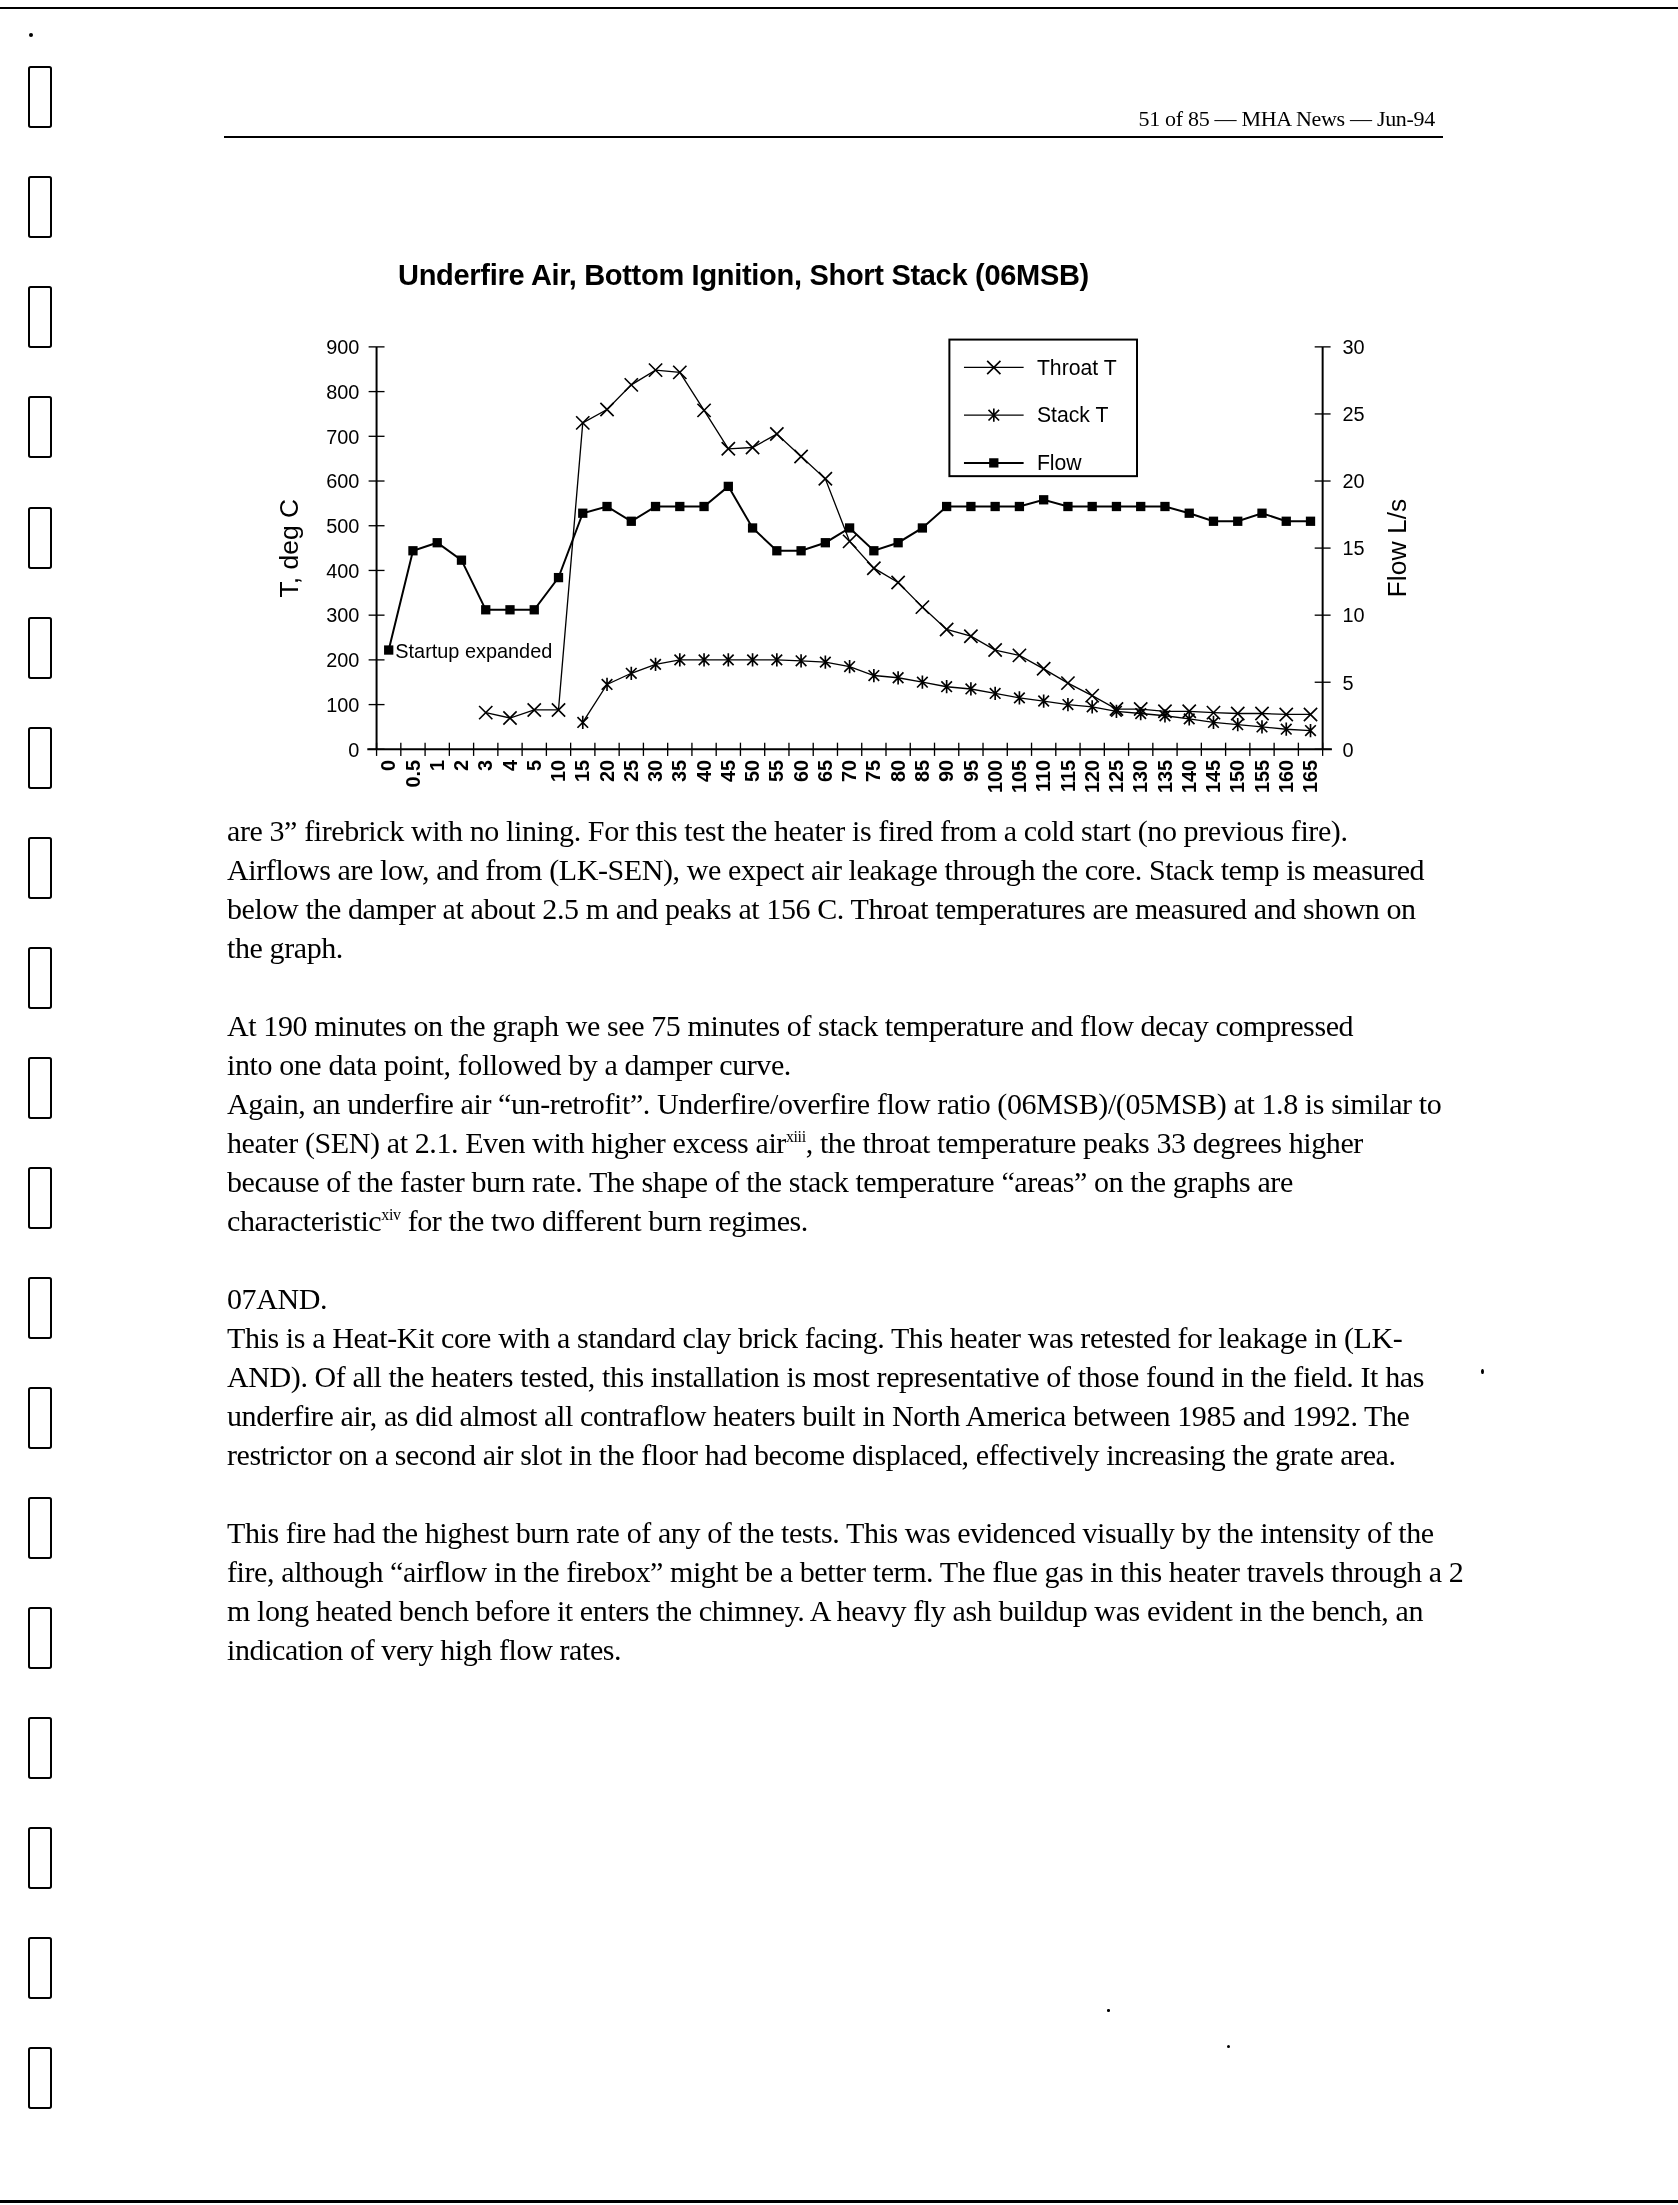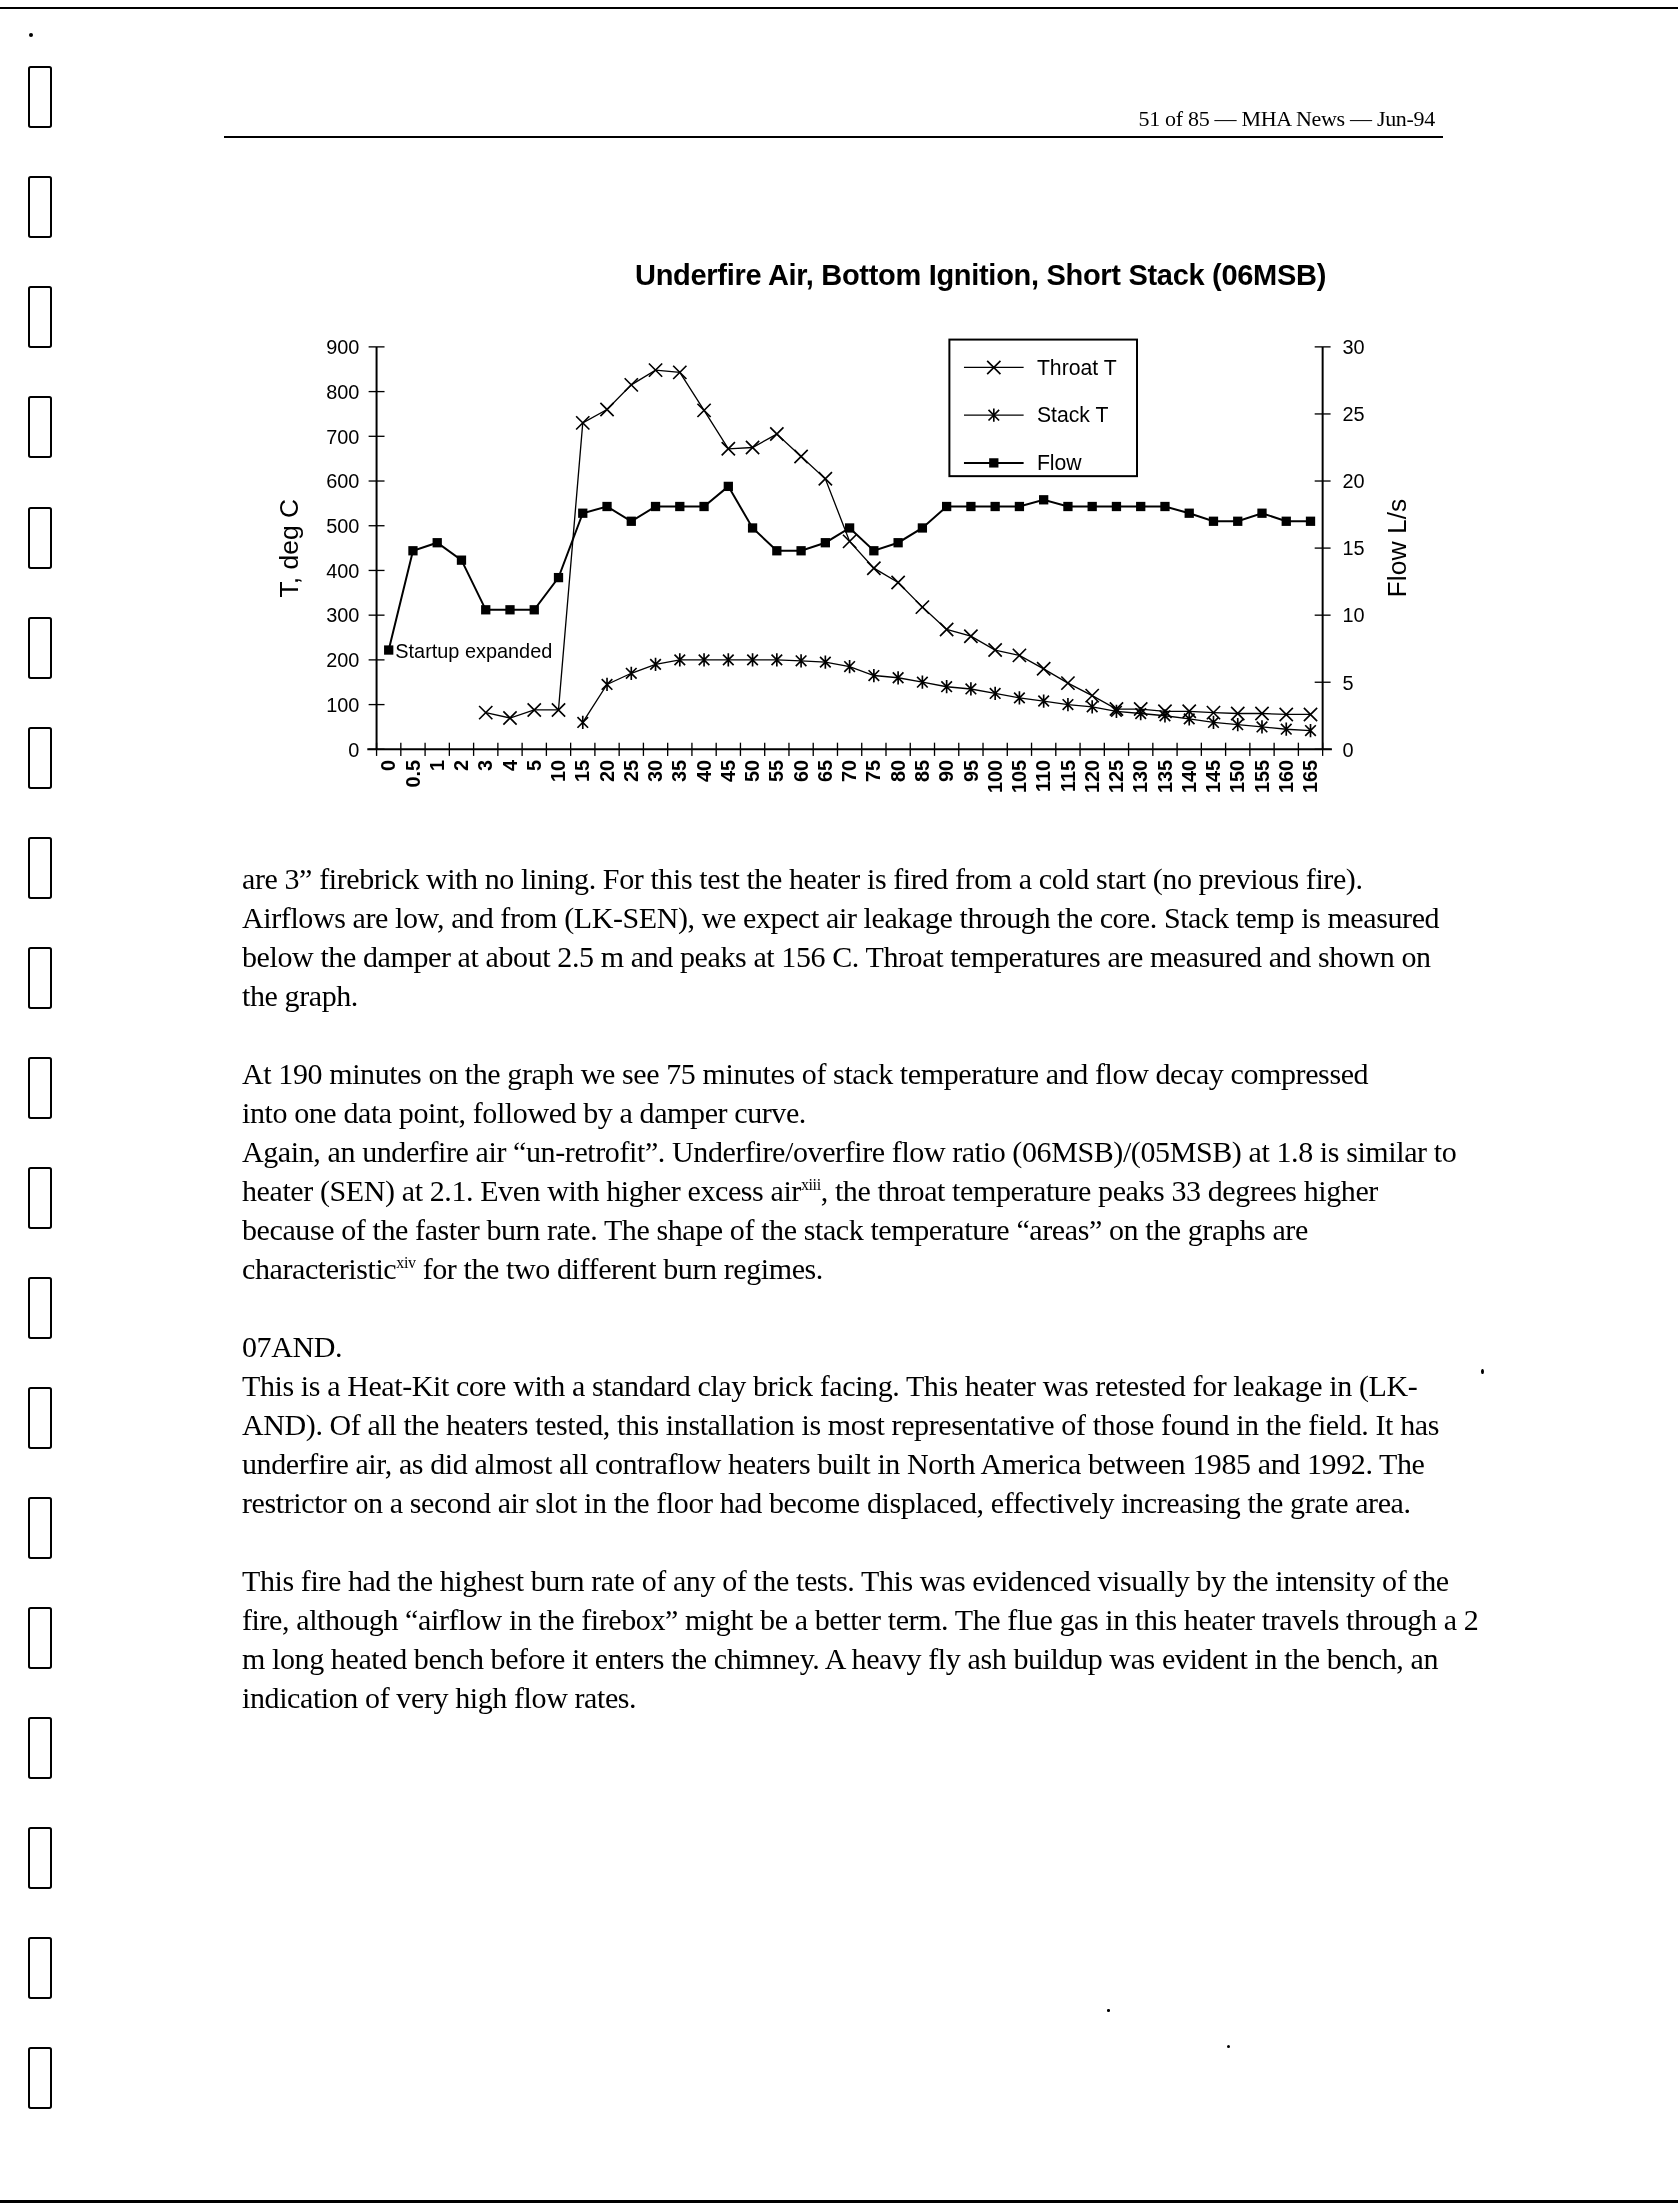--- a/index.html
+++ b/index.html
@@ -4,21 +4,21 @@
 <style>
   html, body { margin:0; padding:0; background:#ffffff; }
   body { width:1678px; height:2205px; position:relative; overflow:hidden; font-family:"Liberation Serif", serif; color:#000; }
   .top-rule { position:absolute; left:0; top:6.6px; width:1678px; height:2px; background:#000; }
   .bottom-rule { position:absolute; left:0; top:2200px; width:1678px; height:3.3px; background:#000; }
   .holes { position:absolute; left:0; top:0; width:80px; height:2205px; }
   .hole { position:absolute; left:28px; width:24px; height:62px; border:2px solid #000; border-radius:2.7px; box-sizing:border-box; }
   .stray-dot { position:absolute; width:4px; height:4px; background:#000; border-radius:50%; }
   .header { position:absolute; left:224px; top:99px; width:1219px; height:37px; border-bottom:2.7px solid #000; }
   .header-text { position:absolute; right:8px; bottom:4px; font-size:22px; letter-spacing:-0.3px; }
-  .chart-title { position:absolute; left:398px; top:259px; width:928px; text-align:right; font-family:"Liberation Sans", sans-serif; font-weight:bold; font-size:29px; letter-spacing:-0.3px; }
+  .chart-title { position:absolute; left:398px; top:259px; width:928px; text-align:left; font-family:"Liberation Sans", sans-serif; font-weight:bold; font-size:29px; letter-spacing:-0.3px; }
   .chart-svg { position:absolute; left:0; top:0; }
   .body-text { position:absolute; left:227px; width:1227px; font-size:30px; line-height:39px; letter-spacing:-0.4px; }
   .body-text p { margin:0; }
   sup { font-size:16px; line-height:0; vertical-align:super; }
 </style>
 </head>
 <body>
 
 <div class="top-rule"></div>
 <div class="bottom-rule"></div>
@@ -288,21 +288,21 @@
     <path d="M1489 544L1509 564M1509 544L1489 564" stroke="#000" stroke-width="2.5" fill="none"></path>
     <text x="1564" y="565" font-family="&quot;Liberation Sans&quot;, sans-serif" font-size="32">Throat T</text>
     <line x1="1454" y1="626" x2="1544" y2="626" stroke="#000" stroke-width="2"></line>
     <path d="M1491 618L1507 634M1507 618L1491 634M1499 616L1499 636" stroke="#000" stroke-width="2.5" fill="none"></path>
     <text x="1564" y="637" font-family="&quot;Liberation Sans&quot;, sans-serif" font-size="32">Stack T</text>
     <line x1="1454" y1="698" x2="1544" y2="698" stroke="#000" stroke-width="3"></line>
     <rect x="1492" y="691" width="14" height="14" fill="#000"></rect>
     <text x="1564" y="709" font-family="&quot;Liberation Sans&quot;, sans-serif" font-size="32">Flow</text>
   </svg>
 
-<div class="body-text" style="top:859px;margin-left:15px;">
+<div class="body-text" style="top:811px;">
   <p style="width:1213px;">are 3” firebrick with no lining. For this test the heater is fired from a cold start (no previous fire). Airflows are low, and from (LK-SEN), we expect air leakage through the core. Stack temp is measured below the damper at about 2.5 m and peaks at 156 C. Throat temperatures are measured and shown on the graph.</p>
   <p style="margin-top:39px;width:1167px;">At 190 minutes on the graph we see 75 minutes of stack temperature and flow decay compressed into one data point, followed by a damper curve.</p>
   <p style="width:1227px;"><span>Again, an underfire air “un-retrofit”. Underfire/overfire flow ratio (06MSB)/(05MSB) at 1.8 is similar to heater (SEN) at 2.1. Even with higher excess air</span><sup>xiii</sup><span>, the throat temperature peaks 33 degrees higher because of the faster burn rate. The shape of the stack temperature “areas” on the graphs are characteristic</span><sup>xiv</sup><span>  for the two different burn regimes.</span></p>
   <p style="margin-top:39px;">07AND.</p>
   <p style="width:1227px;">This is a Heat-Kit core with a standard clay brick facing. This heater was retested for leakage in (LK-AND). Of all the heaters tested, this installation is most representative of those found in the field. It has underfire air, as did almost all contraflow heaters built in North America between 1985 and 1992.  The restrictor on a second air slot in the floor had become displaced, effectively increasing the grate area.</p>
   <p style="margin-top:39px;width:1240px;">This fire had the highest burn rate of any of the tests. This was evidenced visually by the intensity of the fire, although “airflow in the firebox” might be a better term. The flue gas in this heater travels through a 2 m long heated bench before it enters the chimney. A heavy fly ash buildup was evident in the bench, an indication of very high flow rates.</p>
 </div>
 
 
 </body></html>

